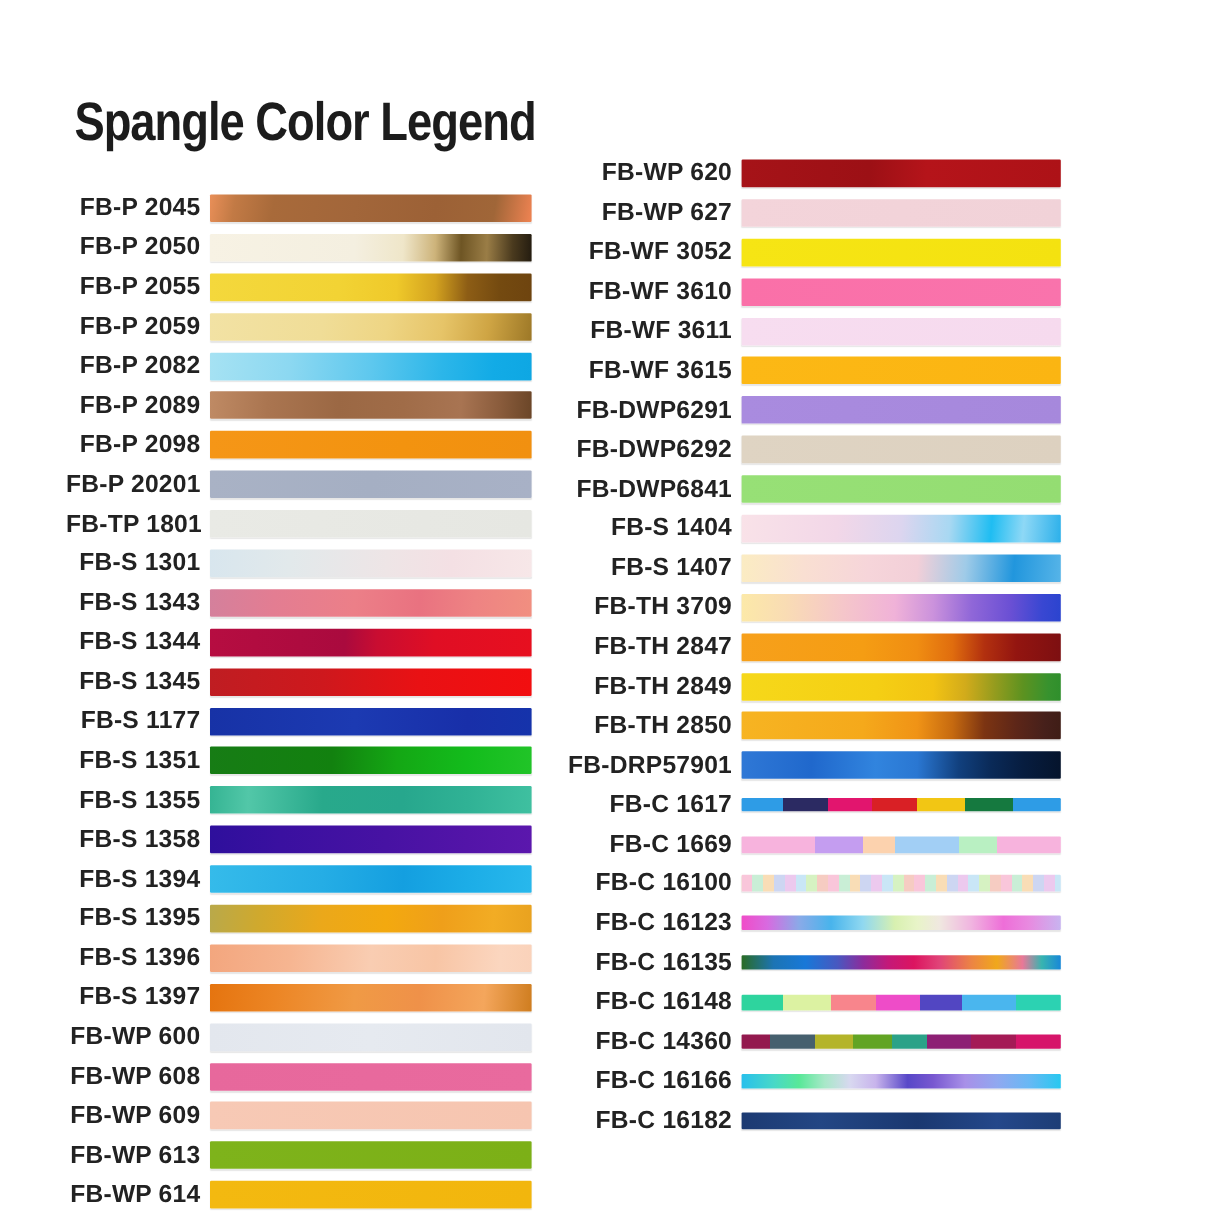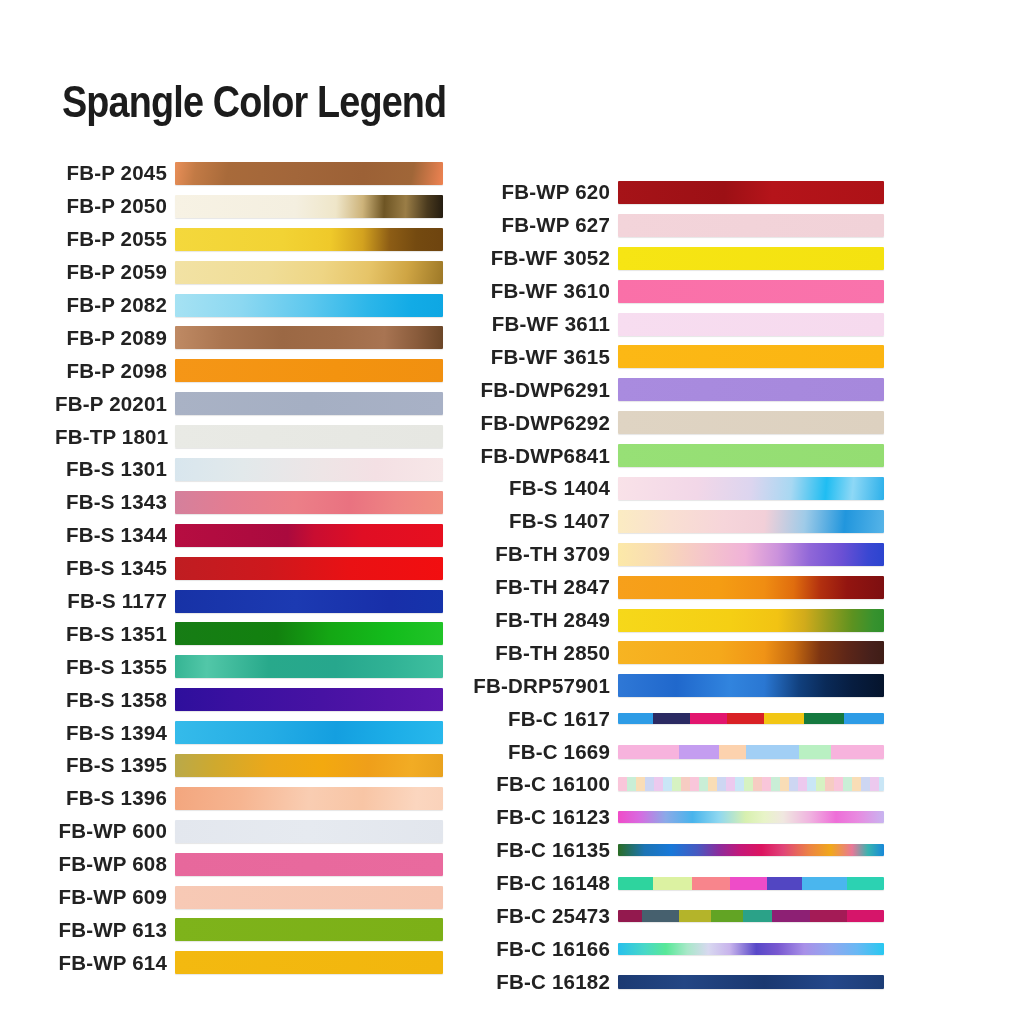--- a/index.html
+++ b/index.html
@@ -18,21 +18,21 @@
     font-size:45px;
     font-weight:800;
     color:#1c1c1c;
     letter-spacing:-1px;
     transform:scaleX(0.84);
     transform-origin:left center;
     white-space:nowrap;
   }
   .col{position:absolute;display:flex;flex-direction:column;}
   .col-left{left:55px;top:157px;}
-  .col-right{left:468px;top:128px;margin-top:48px;}
+  .col-right{left:468px;top:128px;}
   .legend-row{
     display:flex;
     align-items:center;
     height:32.9px;
   }
   .swatch-label{
     font-weight:700;
     font-size:20.5px;
     color:#222222;
     text-align:right;
@@ -128,20 +128,24 @@
       </div>
       <div class="legend-row">
         <span class="swatch-label">FB-S 1395</span>
         <div class="swatch" style="height: 23px; background: linear-gradient(95deg, rgb(185, 169, 74) 0%, rgb(207, 169, 46) 15%, rgb(235, 168, 26) 35%, rgb(243, 169, 15) 55%, rgb(239, 159, 26) 72%, rgb(242, 172, 36) 88%, rgb(233, 162, 31) 100%);"></div>
       </div>
       <div class="legend-row">
         <span class="swatch-label">FB-S 1396</span>
         <div class="swatch" style="height: 23px; background: linear-gradient(95deg, rgb(243, 166, 126) 0%, rgb(246, 181, 145) 25%, rgb(249, 205, 178) 50%, rgb(248, 197, 165) 70%, rgb(251, 214, 191) 90%, rgb(250, 210, 186) 100%);"></div>
       </div>
       <div class="legend-row">
+        <span class="swatch-label">FB-S 1397</span>
+        <div class="swatch" style="height: 23px; background: linear-gradient(95deg, rgb(229, 116, 15) 0%, rgb(236, 133, 36) 20%, rgb(240, 154, 69) 45%, rgb(239, 145, 73) 65%, rgb(244, 166, 92) 85%, rgb(207, 125, 31) 100%);"></div>
+      </div>
+      <div class="legend-row">
         <span class="swatch-label">FB-WP 600</span>
         <div class="swatch" style="height: 23px; background: linear-gradient(92deg, rgb(227, 231, 238) 0%, rgb(230, 234, 240) 50%, rgb(226, 230, 237) 100%);"></div>
       </div>
       <div class="legend-row">
         <span class="swatch-label">FB-WP 608</span>
         <div class="swatch" style="height: 23px; background: linear-gradient(92deg, rgb(231, 104, 156) 0%, rgb(233, 106, 158) 100%);"></div>
       </div>
       <div class="legend-row">
         <span class="swatch-label">FB-WP 609</span>
         <div class="swatch" style="height: 23px; background: linear-gradient(92deg, rgb(247, 201, 181) 0%, rgb(246, 197, 176) 100%);"></div>
@@ -238,21 +242,21 @@
       </div>
       <div class="legend-row">
         <span class="swatch-label">FB-C 16135</span>
         <div class="swatch" style="height: 12px; background: linear-gradient(90deg, rgb(42, 108, 36) 0%, rgb(28, 116, 180) 10%, rgb(24, 120, 216) 20%, rgb(72, 88, 192) 30%, rgb(140, 44, 156) 38%, rgb(196, 24, 120) 46%, rgb(220, 20, 96) 54%, rgb(224, 68, 120) 62%, rgb(236, 132, 68) 72%, rgb(240, 168, 28) 80%, rgb(232, 120, 152) 88%, rgb(56, 180, 176) 94%, rgb(24, 136, 216) 100%);"></div>
       </div>
       <div class="legend-row">
         <span class="swatch-label">FB-C 16148</span>
         <div class="swatch" style="height: 13px; background: linear-gradient(90deg, rgb(46, 212, 158) 0%, rgb(46, 212, 158) 13%, rgb(220, 242, 162) 13%, rgb(220, 242, 162) 28%, rgb(248, 133, 140) 28%, rgb(248, 133, 140) 42%, rgb(238, 76, 200) 42%, rgb(238, 76, 200) 56%, rgb(82, 70, 194) 56%, rgb(82, 70, 194) 69%, rgb(74, 182, 238) 69%, rgb(74, 182, 238) 86%, rgb(44, 210, 178) 86%, rgb(44, 210, 178) 100%);"></div>
       </div>
       <div class="legend-row">
-        <span class="swatch-label">FB-C 25473</span>
+        <span class="swatch-label">FB-C 14360</span>
         <div class="swatch" style="height: 12px; background: linear-gradient(90deg, rgb(147, 25, 78) 0%, rgb(147, 25, 78) 9%, rgb(70, 96, 110) 9%, rgb(70, 96, 110) 23%, rgb(180, 180, 42) 23%, rgb(180, 180, 42) 35%, rgb(98, 164, 36) 35%, rgb(98, 164, 36) 47%, rgb(43, 162, 136) 47%, rgb(43, 162, 136) 58%, rgb(141, 32, 116) 58%, rgb(141, 32, 116) 72%, rgb(164, 27, 86) 72%, rgb(164, 27, 86) 86%, rgb(214, 21, 106) 86%, rgb(214, 21, 106) 100%);"></div>
       </div>
       <div class="legend-row">
         <span class="swatch-label">FB-C 16166</span>
         <div class="swatch" style="height: 12px; background: linear-gradient(90deg, rgb(40, 192, 236) 0%, rgb(72, 216, 200) 10%, rgb(88, 232, 152) 18%, rgb(168, 232, 200) 26%, rgb(216, 216, 240) 34%, rgb(200, 180, 236) 42%, rgb(88, 72, 200) 52%, rgb(120, 88, 208) 60%, rgb(168, 144, 232) 70%, rgb(144, 168, 240) 80%, rgb(104, 184, 244) 90%, rgb(40, 200, 240) 100%);"></div>
       </div>
       <div class="legend-row">
         <span class="swatch-label">FB-C 16182</span>
         <div class="swatch" style="height: 14px; background: linear-gradient(90deg, rgb(28, 58, 114) 0%, rgb(35, 70, 132) 25%, rgb(26, 56, 112) 55%, rgb(36, 71, 138) 80%, rgb(29, 61, 118) 100%);"></div>
       </div>

